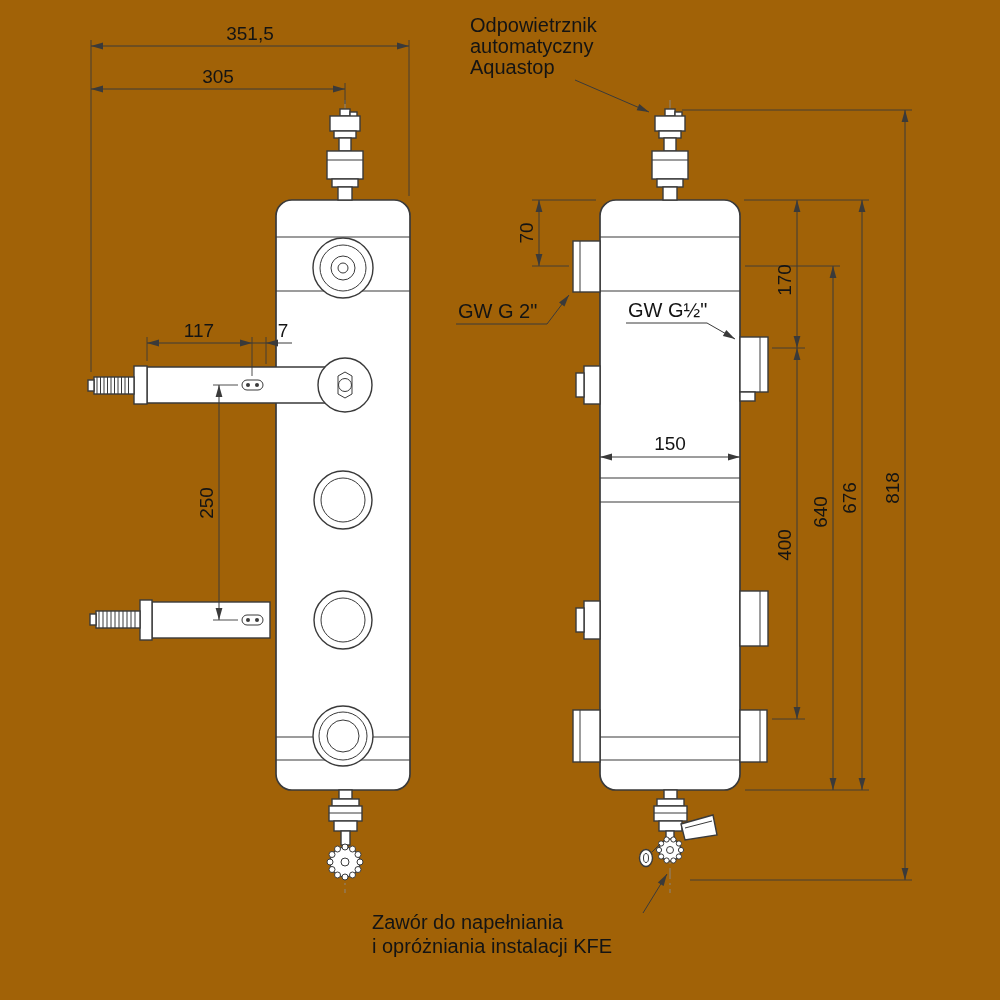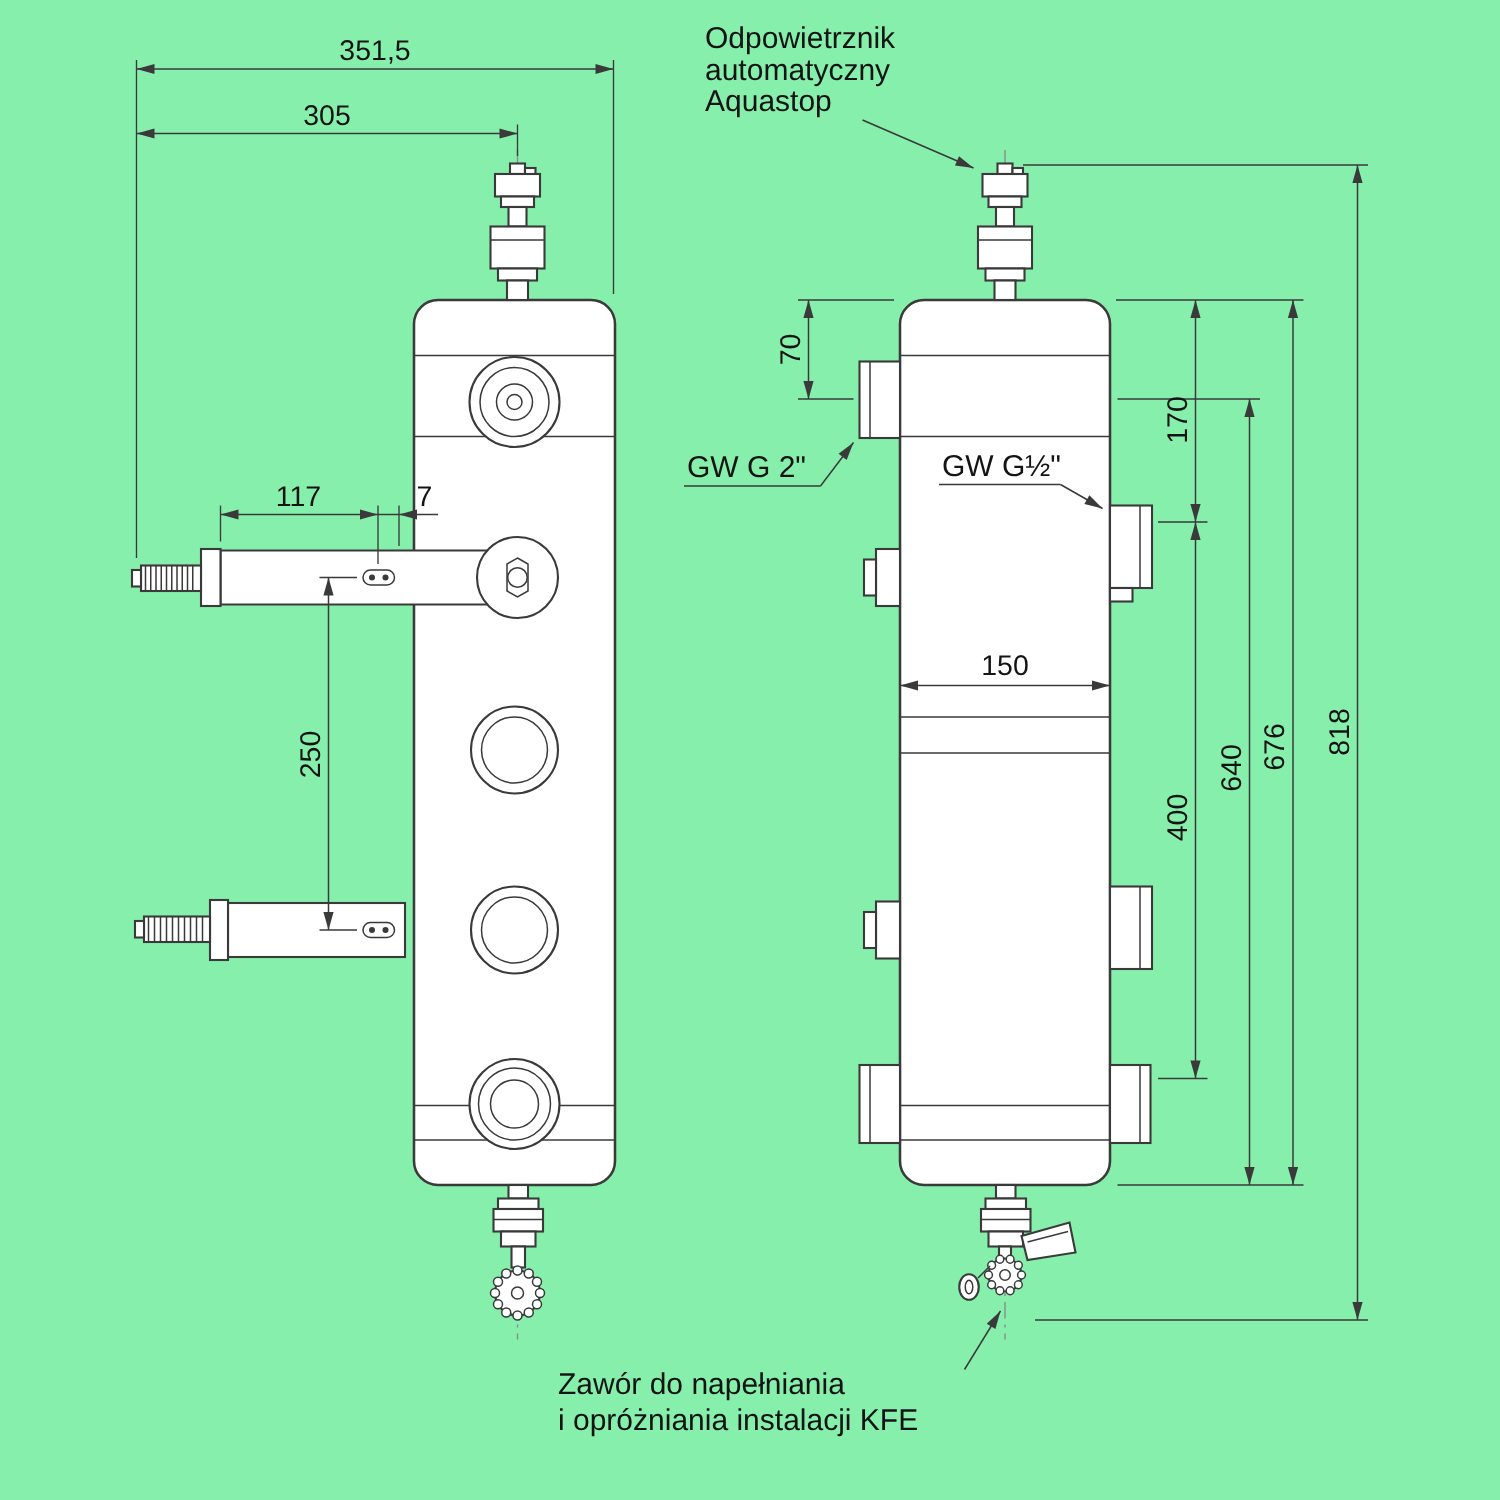--- a/index.html
+++ b/index.html
@@ -1,16 +1,16 @@
 <!DOCTYPE html>
 <html><head>
 <meta charset="utf-8">
 <style>
   html,body{margin:0;padding:0;background:#ffffff;}
-  .stage{width:1000px;height:1000px;position:relative;background:#86efac;}
+  .stage{width:1000px;height:1000px;position:relative;background:#a16207;}
   svg{display:block;}
   .vessel{fill:#fff;stroke:#3a3a3a;stroke-width:1.7;}
   .part{fill:#fff;stroke:#3a3a3a;stroke-width:1.4;}
   .thin{fill:none;stroke:#3a3a3a;stroke-width:1;}
   .thinf{fill:#fff;stroke:#3a3a3a;stroke-width:1;}
   .seam{stroke:#3a3a3a;stroke-width:1.1;}
   .ext{stroke:#3a3a3a;stroke-width:.9;fill:none;}
   .dim{stroke:#3a3a3a;stroke-width:1;fill:none;}
   .center{stroke:#8a8a8a;stroke-width:.9;stroke-dasharray:11 4 2 4;fill:none;}
   .dot{fill:#3a3a3a;}

